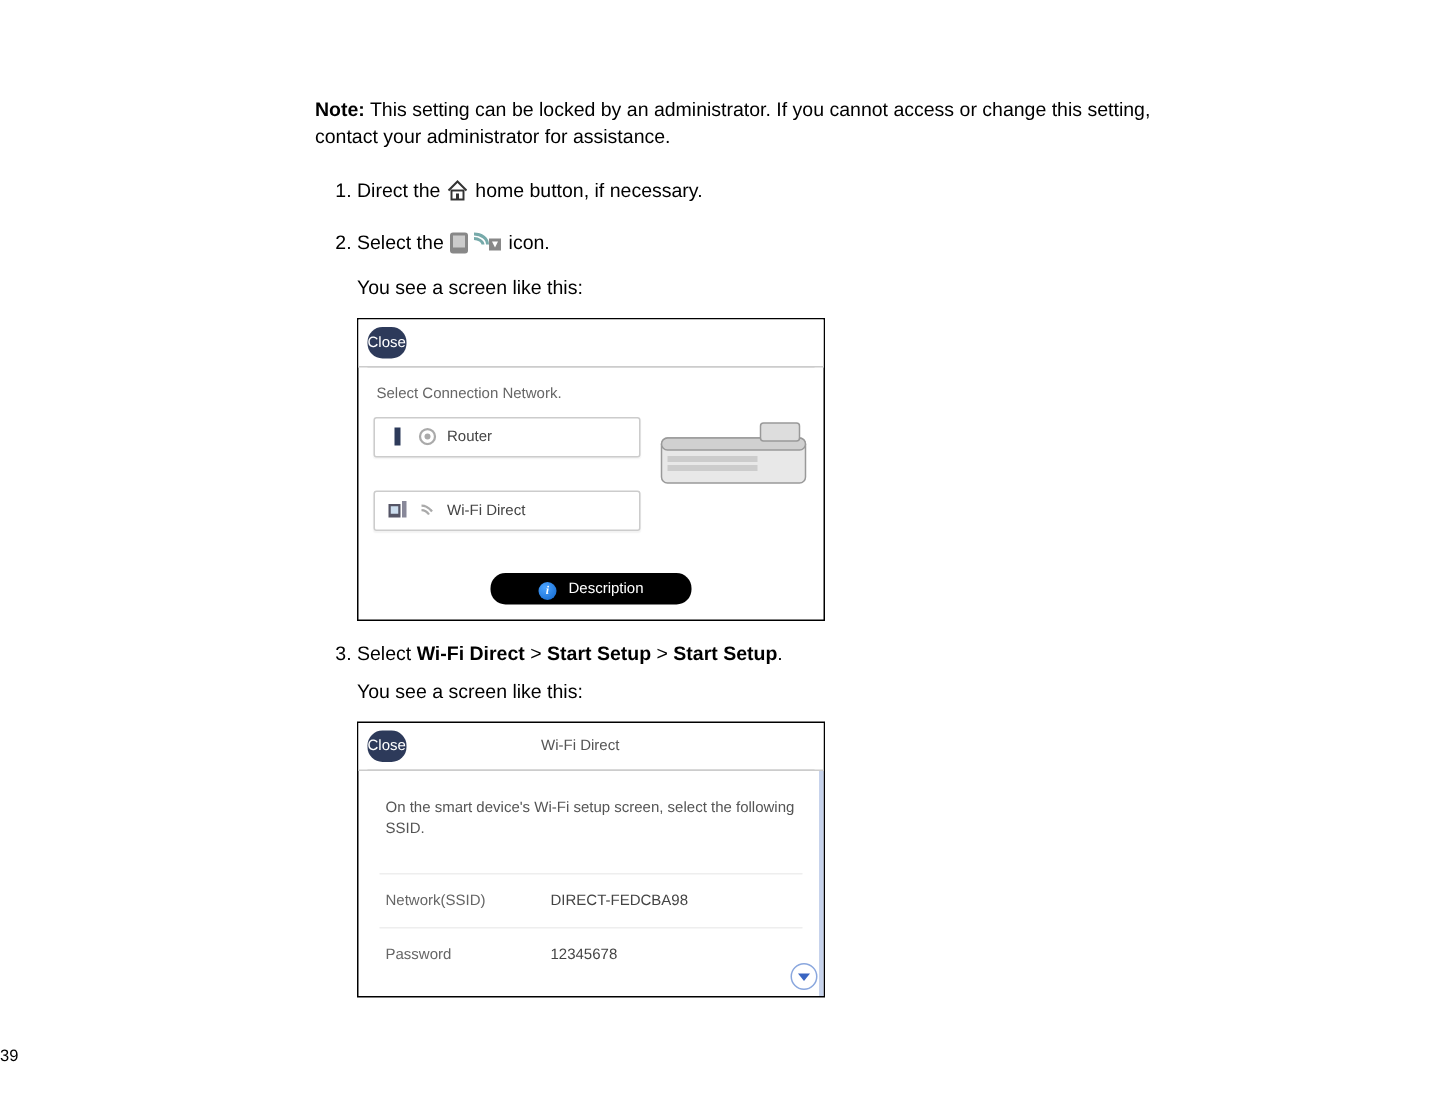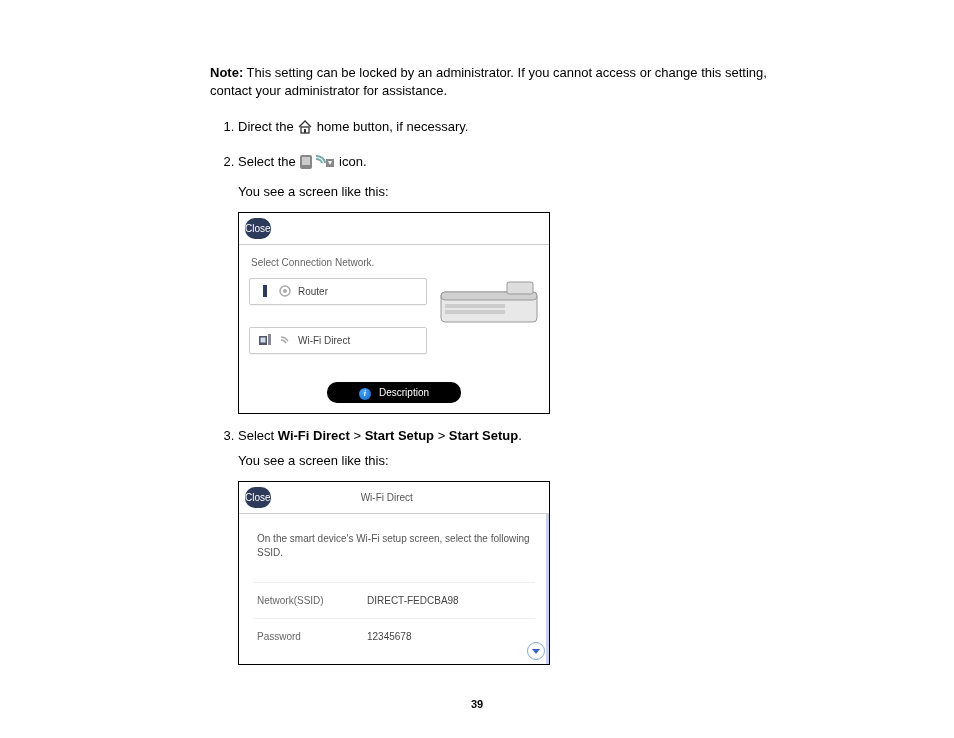--- a/index.html
+++ b/index.html
@@ -185,23 +185,22 @@
   .scroll-bar-hint {
     position: absolute;
     top: 0; bottom: 0; right: 0;
     width: 3px;
     background: #c7d3ec;
   }
   .page-num {
     position: absolute;
     bottom: 28px;
     left: 0; right: 0;
-    text-align: center;
     font-size: 11px;
-    font-weight: bold;
+    font-weight: normal;
   }
 </style>
 </head>
 <body>
 
 <div class="page">
 
   <div class="note-line">
     <b>Note:</b><span> This setting can be locked by an administrator. If you cannot access or change this setting, contact your administrator for assistance.</span>
   </div>

